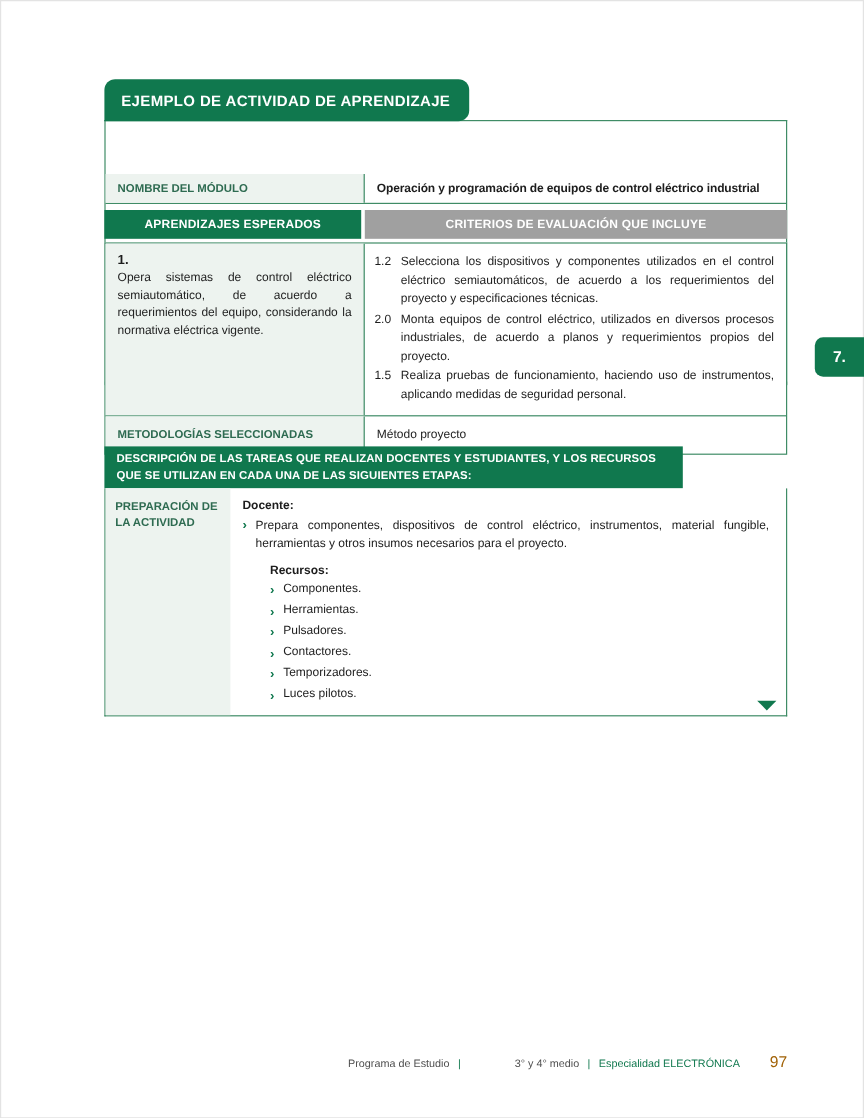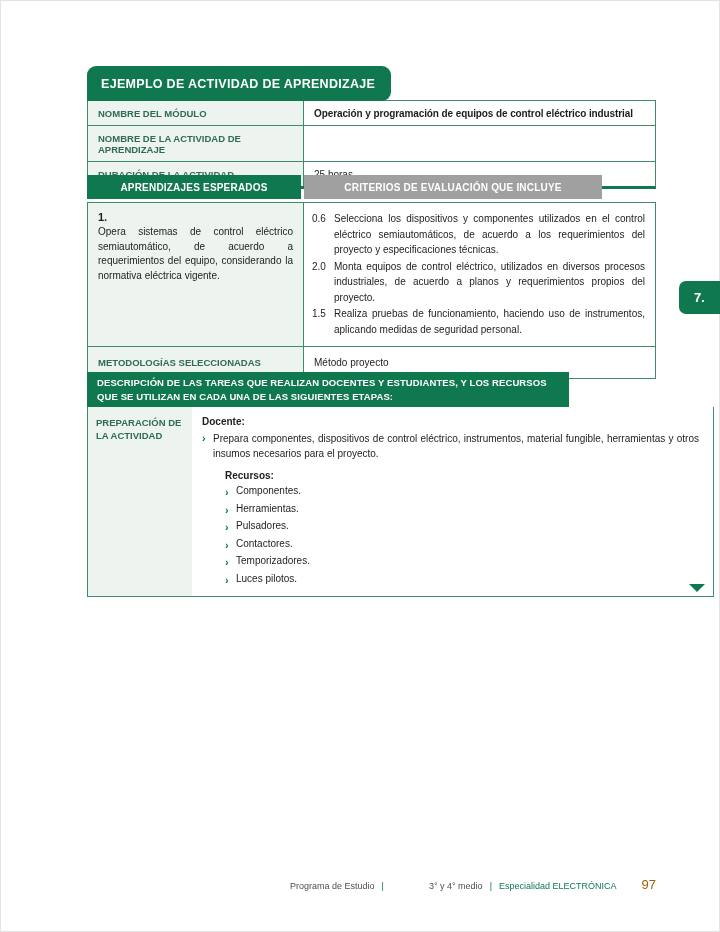--- a/index.html
+++ b/index.html
@@ -29,39 +29,40 @@
 
   
   .info-table {
     position: absolute; left: 87px; top: 100px; width: 569px;
     border: 1px solid #3f8c66; border-bottom: 3px solid #10784e;
     background: #fff;
   }
   .info-row {
     display: grid; grid-template-columns: 216px 1fr;
     border-bottom: 1px solid #3f8c66;
+    margin-top: 44px;
   }
   .info-row:last-child { border-bottom: none; }
   .info-label {
     background: #edf3ef; color: #2e6b51;
     font-size: 9.5px; font-weight: bold;
     padding: 7px 6px 6px 10px;
     border-right: 1px solid #3f8c66;
     display: flex; align-items: center;
   }
   .info-value {
     font-size: 10px; color: #1d1d1d;
     padding: 7px 6px 6px 10px;
     display: flex; align-items: center;
   }
   .info-value.semibold { font-weight: bold; letter-spacing: -0.1px; }
 
   
   .ae-headers {
-    position: absolute; left: 87px; top: 175px; width: 515px; height: 24px;
+    position: absolute; left: 87px; top: 175px; width: 569px; height: 24px;
     display: grid; grid-template-columns: 214px 3px 1fr;
   }
   .ae-header-left {
     background: #10784e; color: #fff; font-size: 10px; font-weight: bold;
     display: flex; align-items: center; justify-content: center;
     letter-spacing: 0.2px;
   }
   .ae-header-right {
     background: #a0a0a0; color: #fff; font-size: 10px; font-weight: bold;
     display: flex; align-items: center; justify-content: center;
@@ -117,21 +118,21 @@
     display: flex; align-items: center;
     padding: 0 10px;
   }
   .desc-banner span {
     color: #fff; font-size: 9.5px; font-weight: bold; line-height: 14px;
     letter-spacing: 0.1px;
   }
 
   
   .prep-table {
-    position: absolute; left: 87px; top: 407px; width: 627px; height: 190px;
+    position: absolute; left: 87px; top: 407px; width: 569px; height: 190px;
     border: 1px solid #3f8c66; border-top: none;
     display: grid; grid-template-columns: 104px 1fr;
     background: #fff;
   }
   .prep-label-cell {
     background: #edf3ef;
     padding: 9px 8px;
   }
   .prep-label {
     color: #2e6b51; font-size: 9.5px; font-weight: bold; line-height: 13px;
@@ -207,21 +208,21 @@
 </div>
 
 <div class="ae-body">
   <div class="ae-content-row">
     <div class="ae-left-cell">
       <div class="ae-number">1.</div>
       <div class="ae-text">Opera sistemas de control eléctrico semiautomático, de acuerdo a requerimientos del equipo, considerando la normativa eléctrica vigente.</div>
     </div>
     <div class="criteria-cell">
       <div class="criteria-item">
-        <span class="criteria-num">0.6</span>
+        <span class="criteria-num">1.2</span>
         <span class="criteria-text">Selecciona los dispositivos y componentes utilizados en el control eléctrico semiautomáticos, de acuerdo a los requerimientos del proyecto y especificaciones técnicas.</span>
       </div>
       <div class="criteria-item">
         <span class="criteria-num">2.0</span>
         <span class="criteria-text">Monta equipos de control eléctrico, utilizados en diversos procesos industriales, de acuerdo a planos y requerimientos propios del proyecto.</span>
       </div>
       <div class="criteria-item">
         <span class="criteria-num">1.5</span>
         <span class="criteria-text">Realiza pruebas de funcionamiento, haciendo uso de instrumentos, aplicando medidas de seguridad personal.</span>
       </div>

